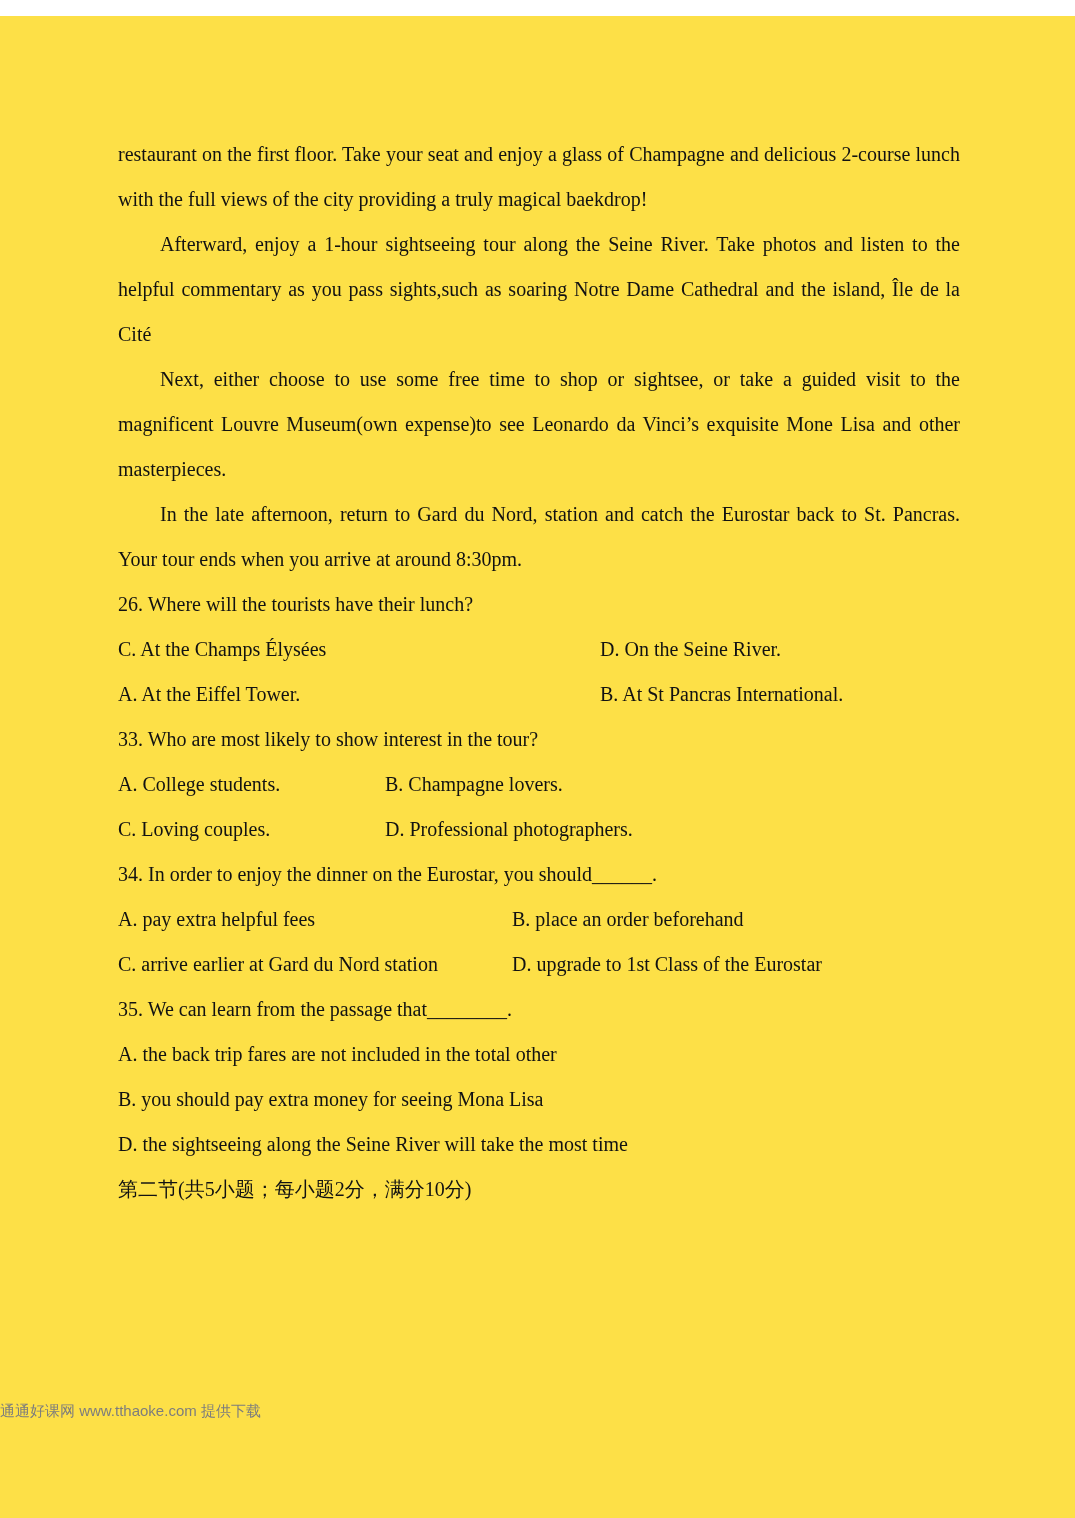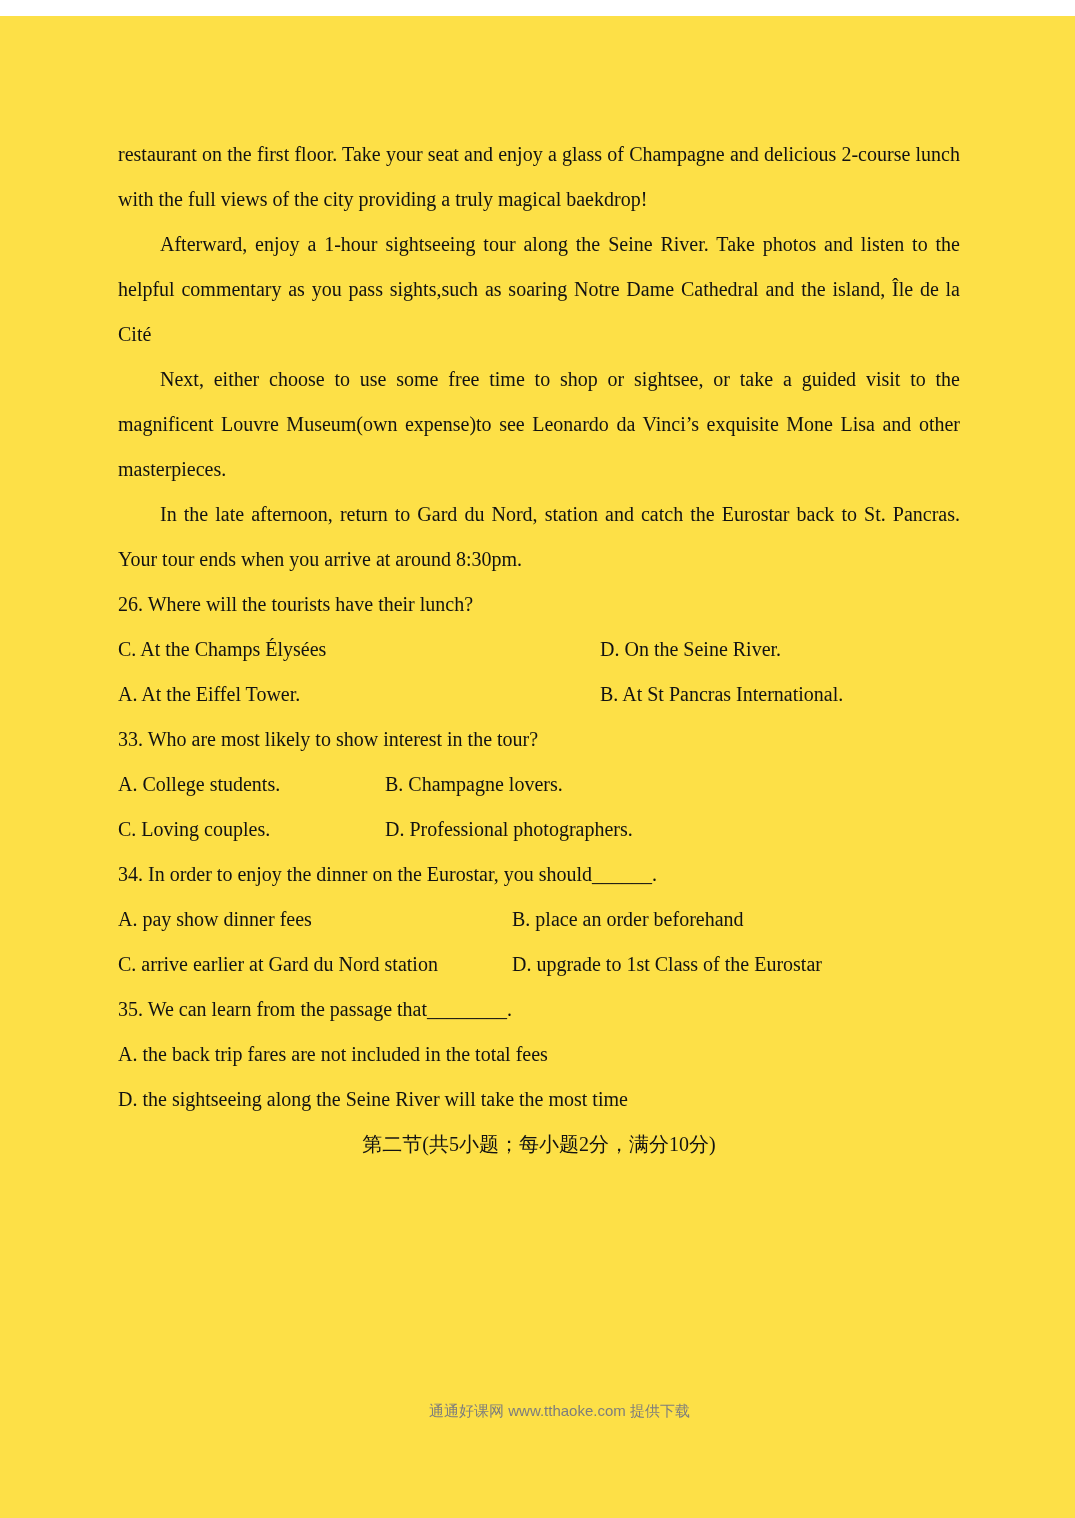--- a/index.html
+++ b/index.html
@@ -25,37 +25,35 @@
   .para { text-align: justify; }
   .para.indent { text-indent: 42px; }
   .q-text { text-align: left; }
   .opt-row { display: flex; }
   .opt-row .opt { display: block; white-space: nowrap; }
   .col-q32 { flex: 0 0 482px; }
   .col-q33 { flex: 0 0 267px; }
   .col-q34 { flex: 0 0 394px; }
   .opt-line { text-align: left; }
   .cn-heading {
-    text-align: center;
+    text-align: left;
   }
   .cn-para {
     text-align: justify;
     text-indent: 30px;
   }
   .footer {
     position: absolute;
     left: 0;
     right: 0;
     top: 1384px;
-    text-align: center;
     color: #7d7d7d;
     font-family: "Liberation Sans", "DejaVu Sans", sans-serif;
     font-size: 15px;
     line-height: 22px;
-    padding-left: 44px;
   }
 </style>
 </head>
 <body>
 
 <div class="page">
   <main class="content">
 
     <p class="para">restaurant on the first floor. Take your seat and enjoy a glass of Champagne and delicious 2-course lunch with the full views of the city providing a truly magical baekdrop!</p>
     <p class="para indent">Afterward, enjoy a 1-hour sightseeing tour along the Seine River. Take photos and listen to the helpful commentary as you pass sights,such as soaring Notre Dame Cathedral and the island, Île de la Cité</p>
@@ -82,32 +80,33 @@
       </div>
       <div class="opt-row">
         <span class="opt col-q33">C. Loving couples.</span>
         <span class="opt">D. Professional photographers.</span>
       </div>
     </section>
 
     <section class="question">
       <p class="q-text">34. In order to enjoy the dinner on the Eurostar, you should______.</p>
       <div class="opt-row">
-        <span class="opt col-q34">A. pay show dinner fees</span>
+        <span class="opt col-q34">A. pay extra helpful fees</span>
         <span class="opt">B. place an order beforehand</span>
       </div>
       <div class="opt-row">
         <span class="opt col-q34">C. arrive earlier at Gard du Nord station</span>
         <span class="opt">D. upgrade to 1st Class of the Eurostar</span>
       </div>
     </section>
 
     <section class="question">
       <p class="q-text">35. We can learn from the passage that________.</p>
-      <p class="opt-line">A. the back trip fares are not included in the total fees</p>
+      <p class="opt-line">A. the back trip fares are not included in the total other</p>
+      <p class="opt-line">B. you should pay extra money for seeing Mona Lisa</p>
       <p class="opt-line">D. the sightseeing along the Seine River will take the most time</p>
     </section>
 
     <p class="cn-heading">第二节(共5小题；每小题2分，满分10分)</p>
 
   </main>
 
   <footer class="footer">
     <span>通通好课网 www.tthaoke.com 提供下载</span>
   </footer>

